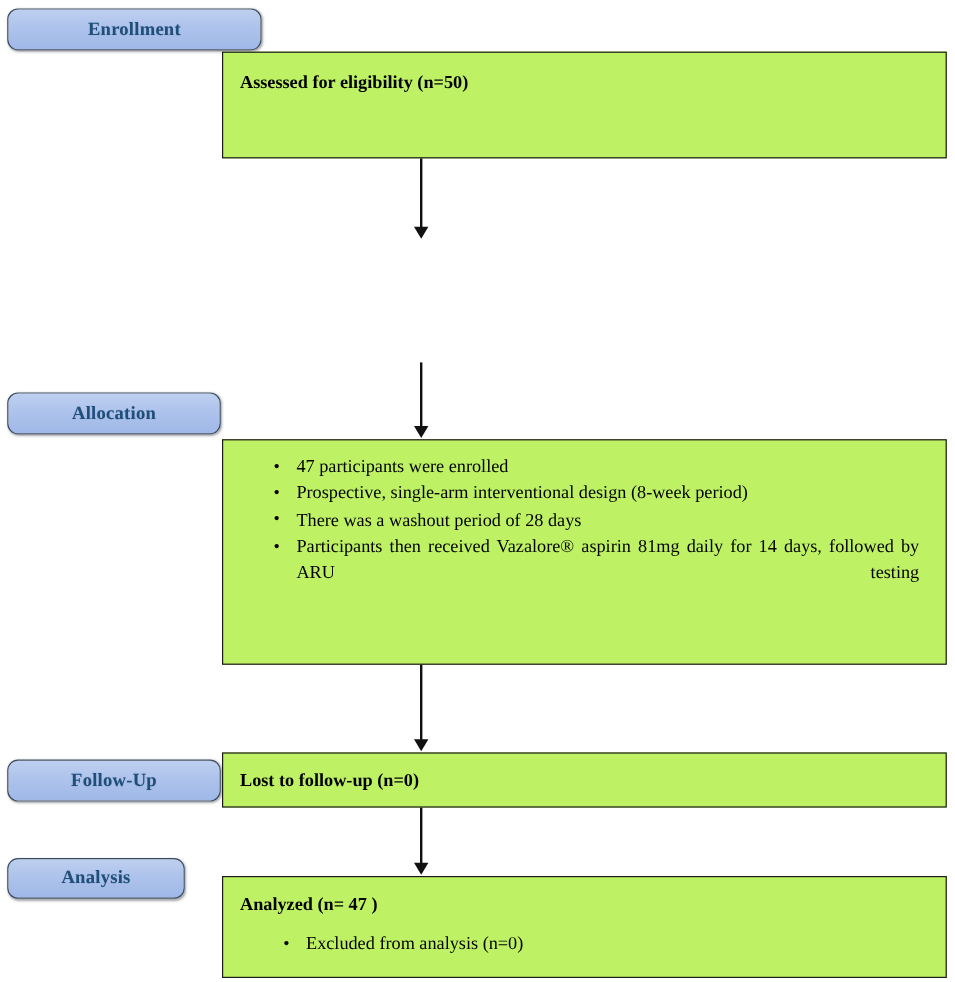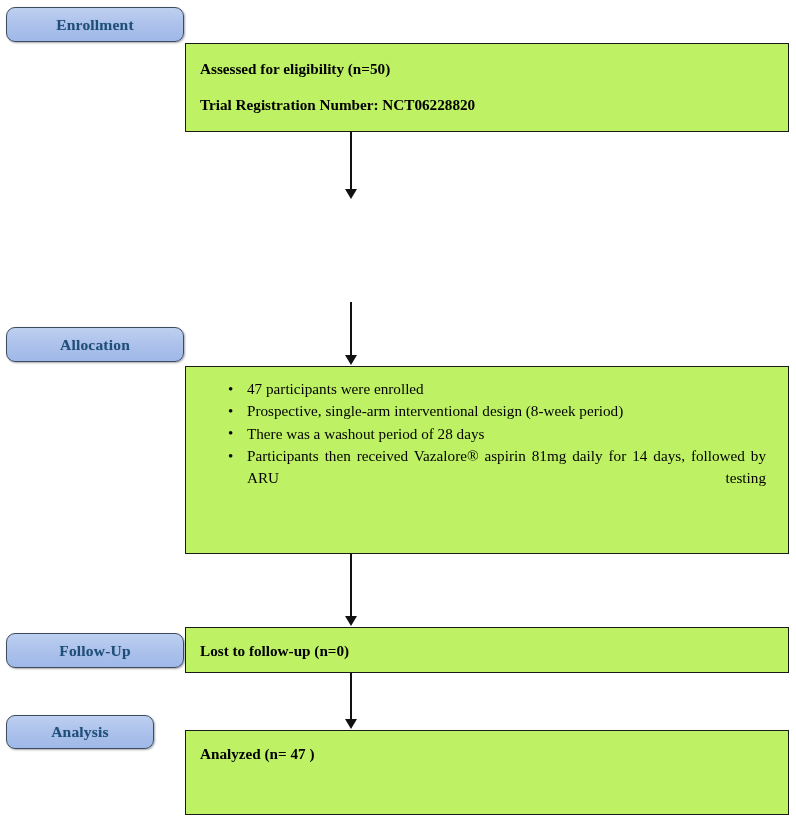--- a/index.html
+++ b/index.html
@@ -118,28 +118,27 @@
     border-left: 6px solid transparent;
     border-right: 6px solid transparent;
     border-top: 10px solid #111111;
   }
 </style>
 </head>
 <body>
 
 <div id="canvas">
 
-  <div class="stage-pill" style="left:6px; top:7px; width:178px; height:35px;">
+  <div class="stage-pill" style="left:6px; top:7px; width:212px; height:35px;">
     <span>Enrollment</span>
   </div>
 
   <div class="flow-box" style="left:185px; top:43px; width:604px; height:89px;">
     <div class="box-inner">
       <div class="headline" style="left:14px; top:14px;">Assessed for eligibility (n=50)</div>
-      <div class="subline" style="left:14px; top:50px;">Trial Registration Number: NCT06228820</div>
     </div>
   </div>
 
   <div class="arrow" style="left:350px; top:132px; height:58px;"></div>
 
 
   <div class="arrow" style="left:350px; top:302px; height:54px;"></div>
 
   <div class="stage-pill" style="left:6px; top:327px; width:178px; height:35px;">
     <span>Allocation</span>
@@ -172,16 +171,19 @@
 
   <div class="arrow" style="left:350px; top:673px; height:47px;"></div>
 
   <div class="stage-pill" style="left:6px; top:715px; width:148px; height:34px;">
     <span>Analysis</span>
   </div>
 
   <div class="flow-box" style="left:185px; top:730px; width:604px; height:85px;">
     <div class="box-inner">
       <div class="headline" style="left:14px; top:12px;">Analyzed (n= 47 )</div>
+      <ul class="bullets" style="left:48px; top:45px; width:520px;">
+        <li>Excluded from analysis (n=0)</li>
+      </ul>
     </div>
   </div>
 
 </div>
 
 </body></html>

